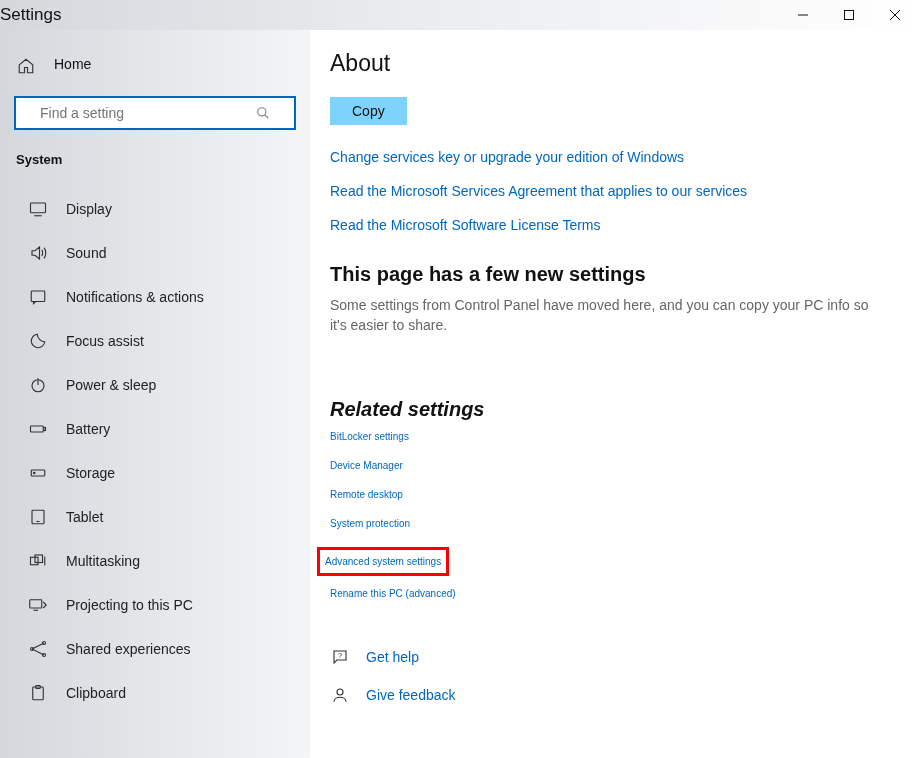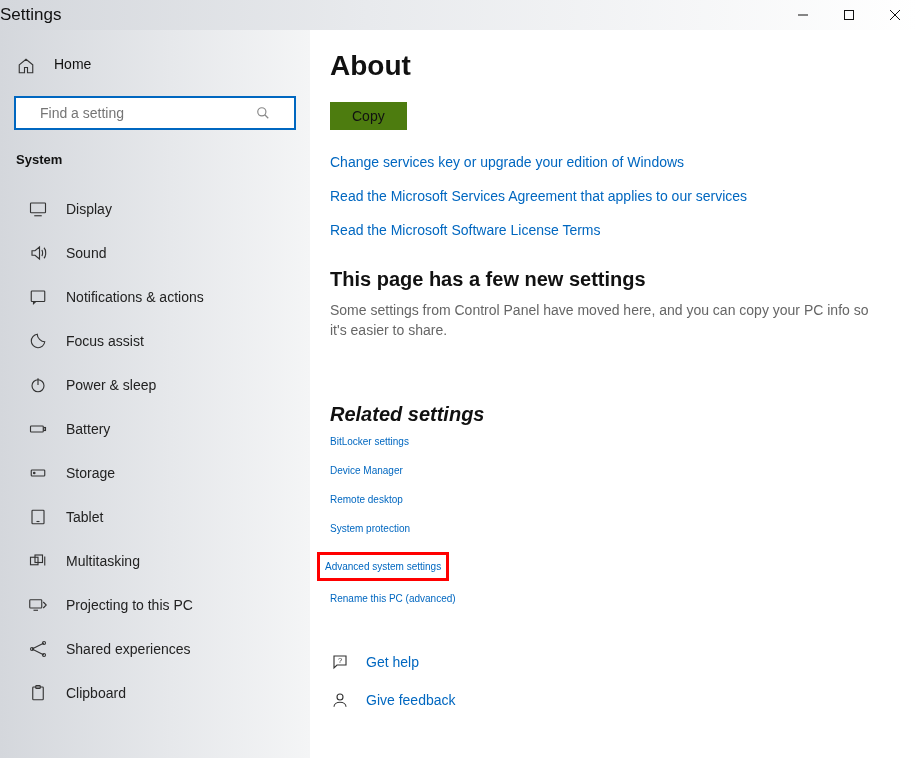--- a/index.html
+++ b/index.html
@@ -117,28 +117,28 @@
     }
     .nav-item .label {
       font-size: 14px;
     }
     .content {
       flex: 1;
       padding: 20px 40px 20px 20px;
       overflow-y: auto;
     }
     .page-title {
-      font-size: 28px;
-      font-weight: 700;
+      font-size: 23px;
+      font-weight: 400;
       color: #111;
       margin-bottom: 20px;
     }
     .copy-btn {
       display: inline-block;
-      background: #4d7c0f;
+      background: #7dd3fc;
       color: #111;
       font-size: 14px;
       padding: 6px 22px;
       border: none;
       margin-bottom: 24px;
     }
     .link {
       display: block;
       color: #0067c0;
       font-size: 14px;

